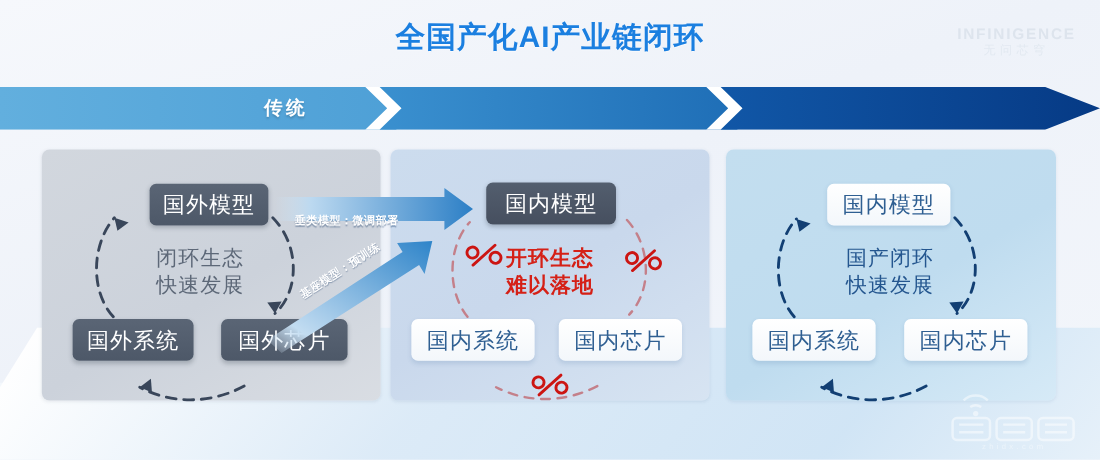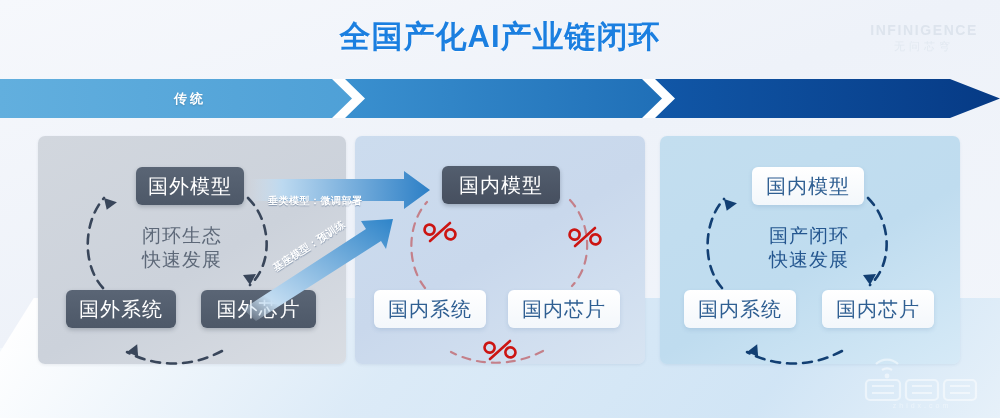--- a/index.html
+++ b/index.html
@@ -26,39 +26,39 @@
   .bg-diag2 {
     position:absolute; left:-200px; bottom:-70px; width:620px; height:140px;
     background:linear-gradient(90deg,#f7fafd 0%,#eaf2fa 100%);
     transform:skewX(-32deg);
   }
 
   
   #title {
     position:absolute; top:16px; left:0; width:1000px;
     text-align:center;
-    font-size:31px; font-weight:bold; letter-spacing:1px;
+    font-size:27px; font-weight:bold; letter-spacing:1px;
     color:#1b7fe0;
     text-shadow:0 1px 0 rgba(255,255,255,.6);
   }
   #brand {
     position:absolute; top:22px; right:22px;
     text-align:center; line-height:1.15;
     color:#dde5ee; user-select:none;
   }
   #brand .b1 { font-size:14px; font-weight:bold; letter-spacing:1.6px; color:#dde4ed;}
   #brand .b2 { font-size:11px; letter-spacing:4px; color:#e2e9f1; margin-top:2px;}
 
   
   #banner { position:absolute; top:79px; left:0; width:1000px; height:39px; }
   #banner svg { display:block; }
   .phase-label {
     position:absolute; top:79px; height:39px; line-height:39px;
-    color:#ffffff; font-size:13px; font-weight:bold; letter-spacing:3px;
-    text-align:center; text-shadow:0 1px 2px rgba(0,0,0,.18);
+    color:#ffffff; font-size:17px; font-weight:bold; letter-spacing:3px;
+    text-align:right; text-shadow:0 1px 2px rgba(0,0,0,.18);
   }
   #phase-0 { left:100px;  width:180px; }
   #phase-1 { left:415px;  width:170px; }
   #phase-2 { left:725px;  width:170px; }
 
   
   .panel {
     position:absolute; top:136px; height:228px; border-radius:7px;
   }
   #panel-past {
@@ -243,20 +243,24 @@
 
   <div class="node dark2" style="left:442px; top:166px; width:118px; height:38px;">
     <span>国内模型</span>
   </div>
   <div class="node light" style="left:374px; top:290px; width:112px; height:38px;">
     <span>国内系统</span>
   </div>
   <div class="node light" style="left:508px; top:290px; width:112px; height:38px;">
     <span>国内芯片</span>
   </div>
+  <div class="caption red" style="left:435px; top:224px; width:130px;">
+    <div>开环生态</div>
+    <div>难以落地</div>
+  </div>
 
   <div class="panel" id="panel-future"></div>
 
   <svg class="overlay">
     <path d="M722,288 C702,265 703,222 724,199" stroke="#123f73" stroke-width="2.6" fill="none" stroke-dasharray="9 7" stroke-linecap="round"></path>
     <path d="M724,199 l-1,12 l12,-4 z" fill="#123f73" transform="rotate(-18 724 199)"></path>
     <path d="M868,198 C892,222 893,264 870,285" stroke="#123f73" stroke-width="2.6" fill="none" stroke-dasharray="9 7" stroke-linecap="round"></path>
     <path d="M870,285 l-7,-10 l13,-1 z" fill="#123f73"></path>
     <path d="M842,351 C810,368 775,367 747,352" stroke="#123f73" stroke-width="2.6" fill="none" stroke-dasharray="9 7" stroke-linecap="round"></path>
     <path d="M747,352 l12,2 l-4,-12 z" fill="#123f73" transform="rotate(14 747 352)"></path>

